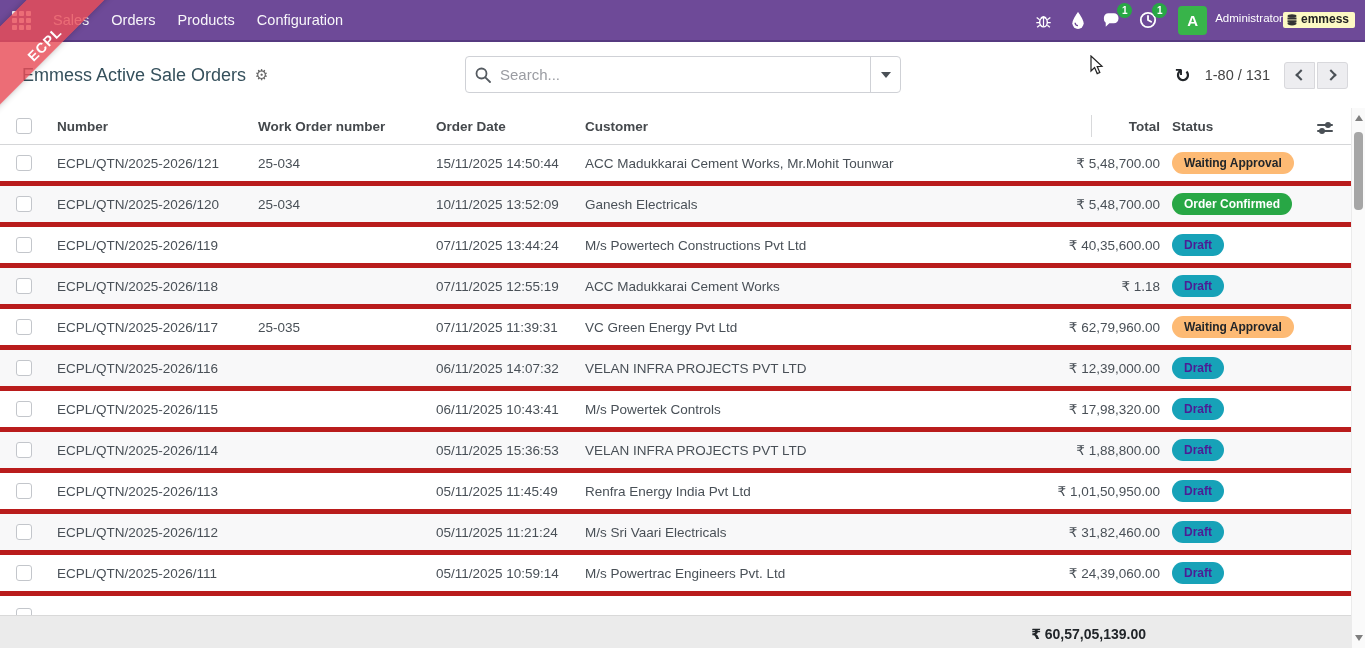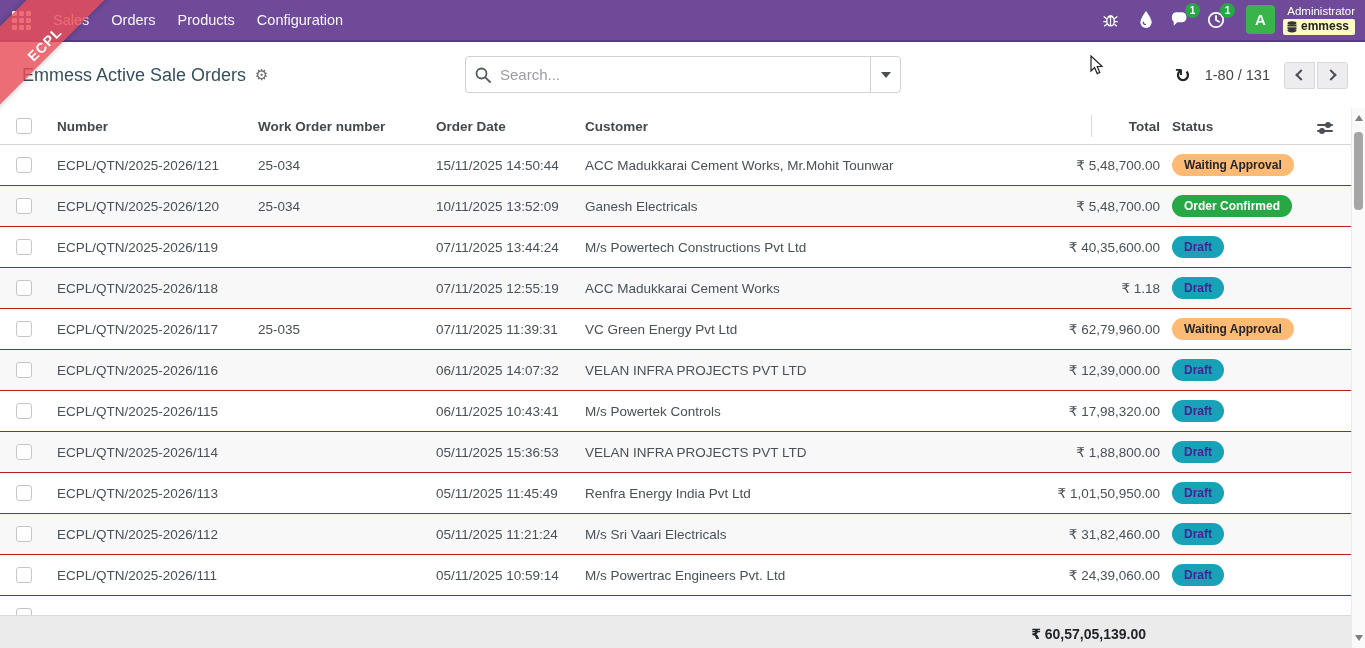--- a/index.html
+++ b/index.html
@@ -19,21 +19,21 @@
 
   .systray { margin-left:auto; display:flex; align-items:center; gap:9px; padding-right:10px; }
   .tray-ic { position:relative; width:26px; height:26px; display:flex; align-items:center;
     justify-content:center; cursor:pointer; }
   .badge { position:absolute; top:-4px; right:-6px; min-width:15px; height:15px; border-radius:8px;
     background:#28a745; color:#fff; font-size:10px; font-weight:700; display:flex; align-items:center;
     justify-content:center; padding:0 3px; }
   .userblock { display:flex; align-items:center; gap:8px; margin-left:8px; cursor:pointer; }
   .avatar { width:29px; height:29px; border-radius:4px; background:#38b44a; color:#fff; font-size:15px;
     font-weight:700; display:flex; align-items:center; justify-content:center; }
-  .usermeta { display:flex; flex-direction:column; align-items:flex-end; line-height:1.15; }
+  .usermeta { display:flex; flex-direction:row; align-items:flex-start; line-height:1.15; }
   .username { font-size:11.5px; color:#fff; }
   .dbtag { display:flex; align-items:center; gap:4px; background:#fdf9c4; color:#222; font-size:12px;
     padding:1px 6px 1px 4px; border-radius:2px; font-weight:600; }
 
   
   .ribbon { position:absolute; top:5px; left:-77px; width:220px; height:55px;
     background:rgba(232,77,88,.82); transform:rotate(-45deg); z-index:50;
     display:flex; align-items:flex-end; justify-content:center; pointer-events:none;
     box-shadow:0 0 6px rgba(0,0,0,.25); }
   .ribbon span { color:#fff; font-size:14px; font-weight:600; letter-spacing:1px; padding-bottom:3px; }
@@ -81,21 +81,21 @@
   .c.wo { flex:0 0 178px; }
   .c.date { flex:0 0 149px; }
   .c.customer { flex:1 1 auto; }
   .c.total { flex:0 0 120px; text-align:right; }
   .c.status { flex:0 0 191px; padding-left:12px; overflow:visible; }
 
   .cb { width:16px; height:16px; border:1px solid #c3c6cb; border-radius:3px; background:#fff;
     display:inline-block; cursor:pointer; }
 
   .lrow { display:flex; align-items:center; height:41px; padding-left:16px; font-size:13.5px;
-    color:#495057; border-bottom:1px solid #b91c1c; cursor:pointer; }
+    color:#495057; border-bottom:5px solid #b91c1c; cursor:pointer; }
   .lrow:nth-child(even) { background:#f8f8f9; }
 
   .pill { display:inline-block; padding:4px 12px; border-radius:20px; font-size:12px; font-weight:600;
     line-height:1.2; }
   .pill.waiting   { background:#fdba74; color:#22262a; }
   .pill.confirmed { background:#28a745; color:#fff; }
   .pill.draft     { background:#17a2b8; color:#4c1d95; }
 
   .clipped-row { display:flex; align-items:flex-start; height:19px; overflow:hidden; padding-left:16px; }
   .clipped-row .cb { margin-top:12px; }

